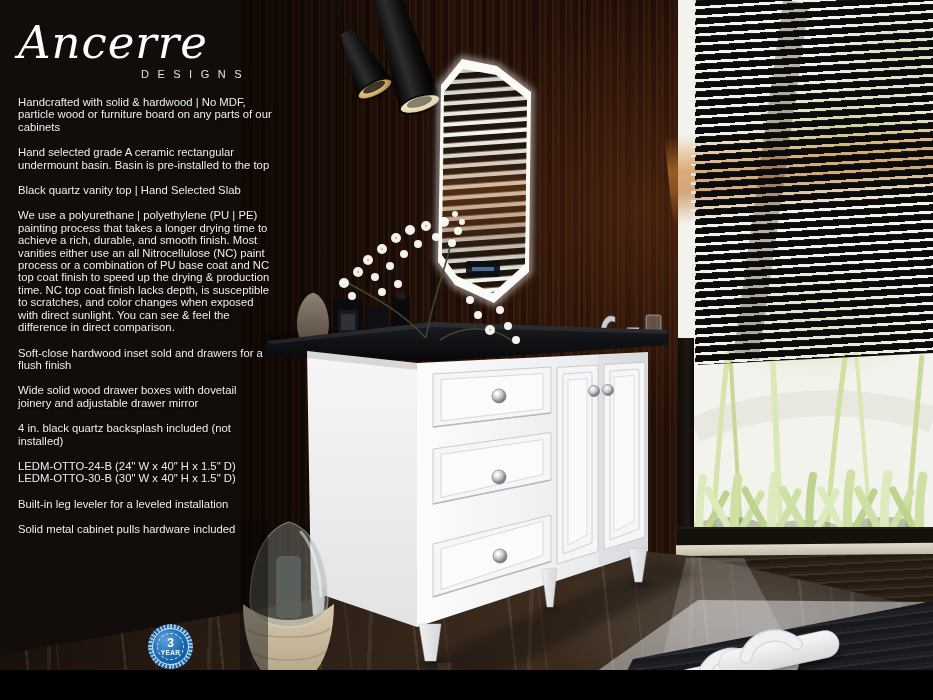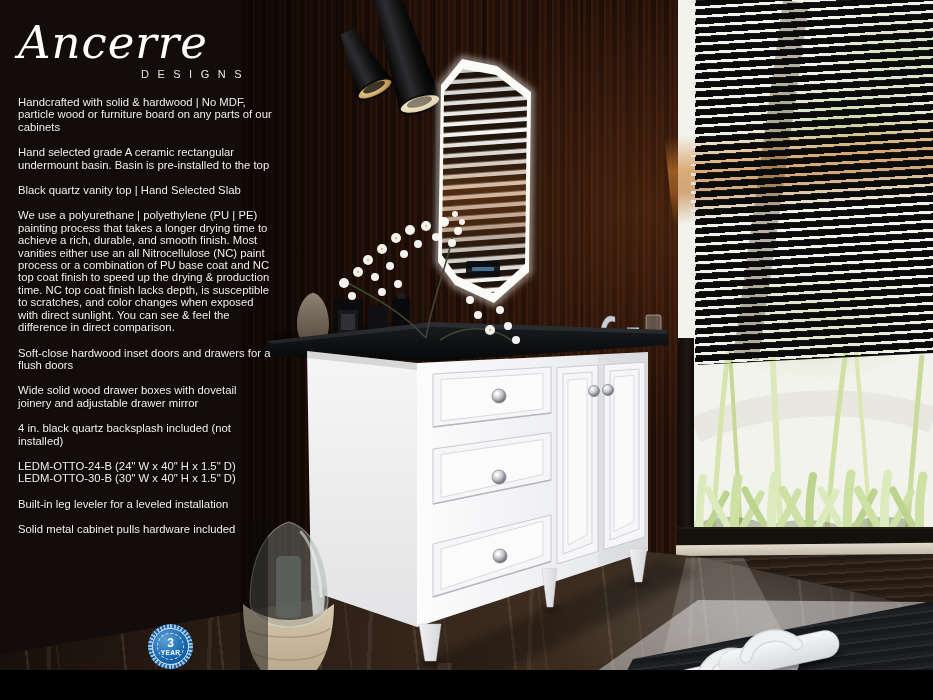--- a/index.html
+++ b/index.html
@@ -394,21 +394,21 @@
   </svg>
 
   <div class="abs panel">
     <h1 class="logo">Ancerre</h1>
     <div class="logo-sub">DESIGNS</div>
     <div>
         <p>Handcrafted with solid &amp; hardwood | No MDF, particle wood or furniture board on any parts of our cabinets</p>
         <p>Hand selected grade A ceramic rectangular undermount basin. Basin is pre-installed to the top</p>
         <p>Black quartz vanity top | Hand Selected Slab</p>
         <p>We use a polyurethane | polyethylene (PU | PE) painting process that takes a longer drying time to achieve a rich, durable, and smooth finish. Most vanities either use an all Nitrocellulose (NC) paint process or a combination of PU base coat and NC top coat finish to speed up the drying &amp; production time. NC top coat finish lacks depth, is susceptible to scratches, and color changes when exposed with direct sunlight. You can see &amp; feel the difference in direct comparison.</p>
-        <p>Soft-close hardwood inset doors and drawers for a flush doors</p>
+        <p>Soft-close hardwood inset sold and drawers for a flush finish</p>
         <p>Wide solid wood drawer boxes with dovetail joinery and adjustable drawer mirror</p>
         <p>4 in. black quartz backsplash included (not installed)</p>
       </div>
     <div class="models">
         <p>LEDM-OTTO-24-B  (24" W x 40" H x 1.5" D)</p>
         <p>LEDM-OTTO-30-B  (30" W x 40" H x 1.5" D)</p>
       </div>
     <div>
         <p>Built-in leg leveler for a leveled installation</p>
         <p>Solid metal cabinet pulls hardware included</p>

